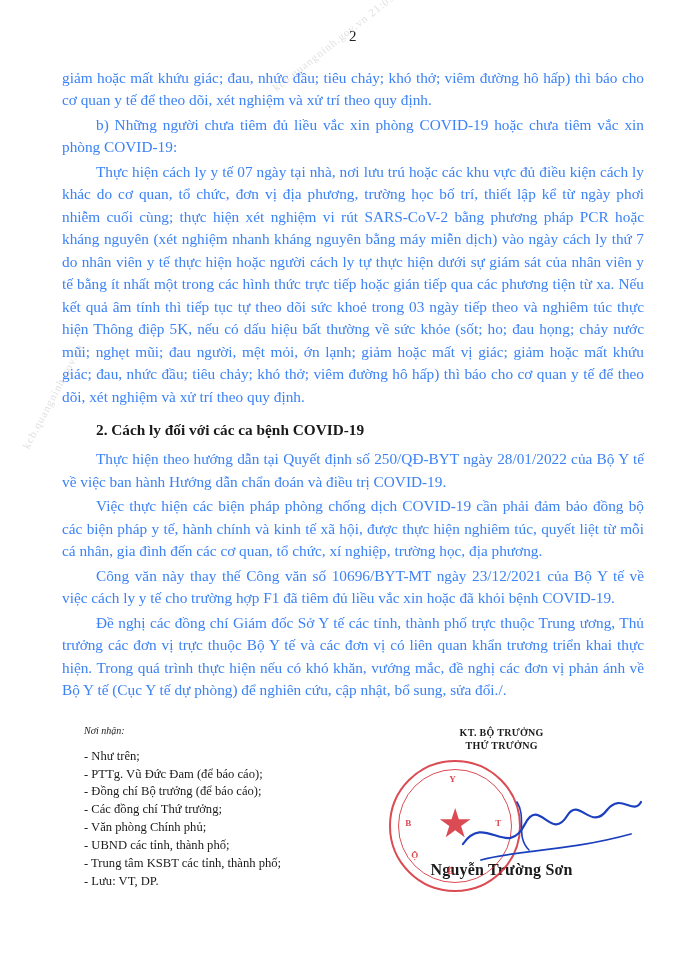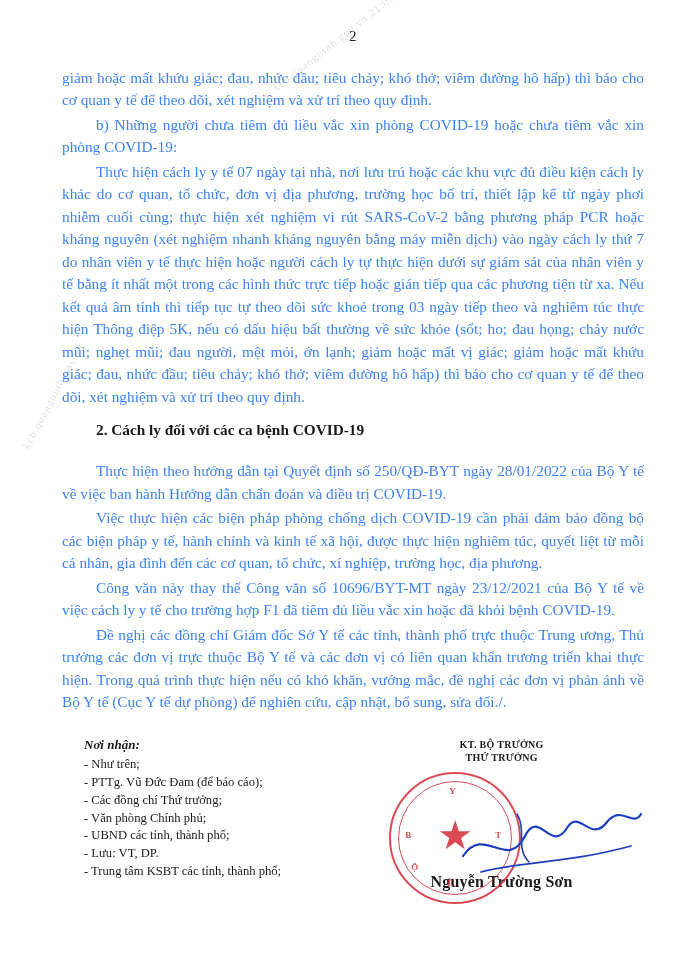--- a/index.html
+++ b/index.html
@@ -41,40 +41,40 @@
     text-indent: 34px;
   }
   .para.gap {
     margin-top: 0;
   }
   .heading {
     font-size: 15.3px;
     line-height: 1.5;
     font-weight: bold;
     text-indent: 34px;
-    margin: 11px 0 18px 0;
+    margin: 11px 0 6px 0;
   }
   .signature-block {
     margin-top: 22px;
     display: flex;
     flex-direction: row;
     align-items: flex-start;
     justify-content: space-between;
   }
   .recipients {
     width: 290px;
     font-size: 12.6px;
     line-height: 1.42;
     padding-left: 22px;
   }
   .recipients .rec-title {
-    font-weight: bold;
+    font-weight: normal;
     font-style: italic;
-    font-size: 13px;
-    margin-bottom: 2px;
+    font-size: 10px;
+    margin-bottom: 10px;
   }
   .recipients .rec-item {
     white-space: nowrap;
   }
   .signer {
     width: 300px;
     text-align: center;
     position: relative;
     padding-top: 2px;
   }
@@ -190,25 +190,26 @@
   <p class="para indent gap">Công văn này thay thế Công văn số 10696/BYT-MT ngày 23/12/2021 của Bộ Y tế về việc cách ly y tế cho trường hợp F1 đã tiêm đủ liều vắc xin hoặc đã khỏi bệnh COVID-19.</p>
 
   <p class="para indent gap">Đề nghị các đồng chí Giám đốc Sở Y tế các tỉnh, thành phố trực thuộc Trung ương, Thủ trưởng các đơn vị trực thuộc Bộ Y tế và các đơn vị có liên quan khẩn trương triển khai thực hiện. Trong quá trình thực hiện nếu có khó khăn, vướng mắc, đề nghị các đơn vị phản ánh về Bộ Y tế (Cục Y tế dự phòng) để nghiên cứu, cập nhật, bổ sung, sửa đổi./.</p>
 
   <div class="signature-block">
 
     <div class="recipients">
       <div class="rec-title">Nơi nhận:</div>
       <div class="rec-item">- Như trên;</div>
       <div class="rec-item">- PTTg. Vũ Đức Đam (để báo cáo);</div>
+      <div class="rec-item">- Đồng chí Bộ trưởng (để báo cáo);</div>
       <div class="rec-item">- Các đồng chí Thứ trưởng;</div>
       <div class="rec-item">- Văn phòng Chính phủ;</div>
       <div class="rec-item">- UBND các tỉnh, thành phố;</div>
+      <div class="rec-item">- Trung tâm KSBT các tỉnh, thành phố;</div>
       <div class="rec-item">- Lưu: VT, DP.</div>
-      <div class="rec-item">- Trung tâm KSBT các tỉnh, thành phố;</div>
     </div>
 
     <div class="signer">
       <div class="line1">KT. BỘ TRƯỞNG</div>
       <div class="line2">THỨ TRƯỞNG</div>
 
       <div class="seal">
         <div class="inner-ring"></div>
         <div class="star">★</div>
         <div class="seal-text">

